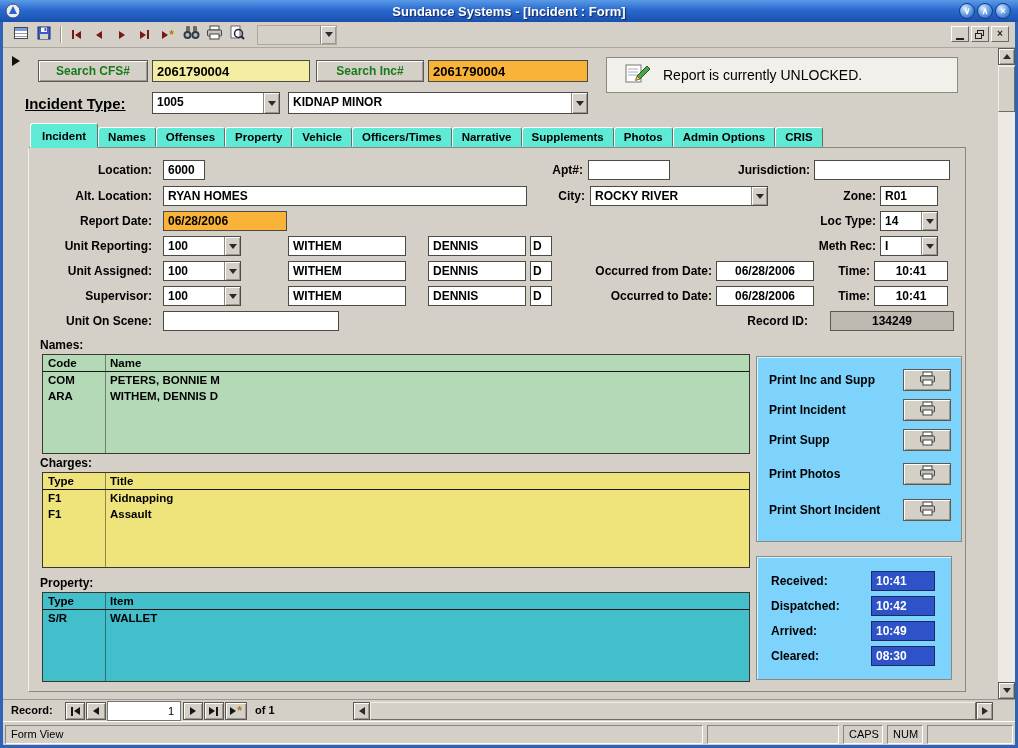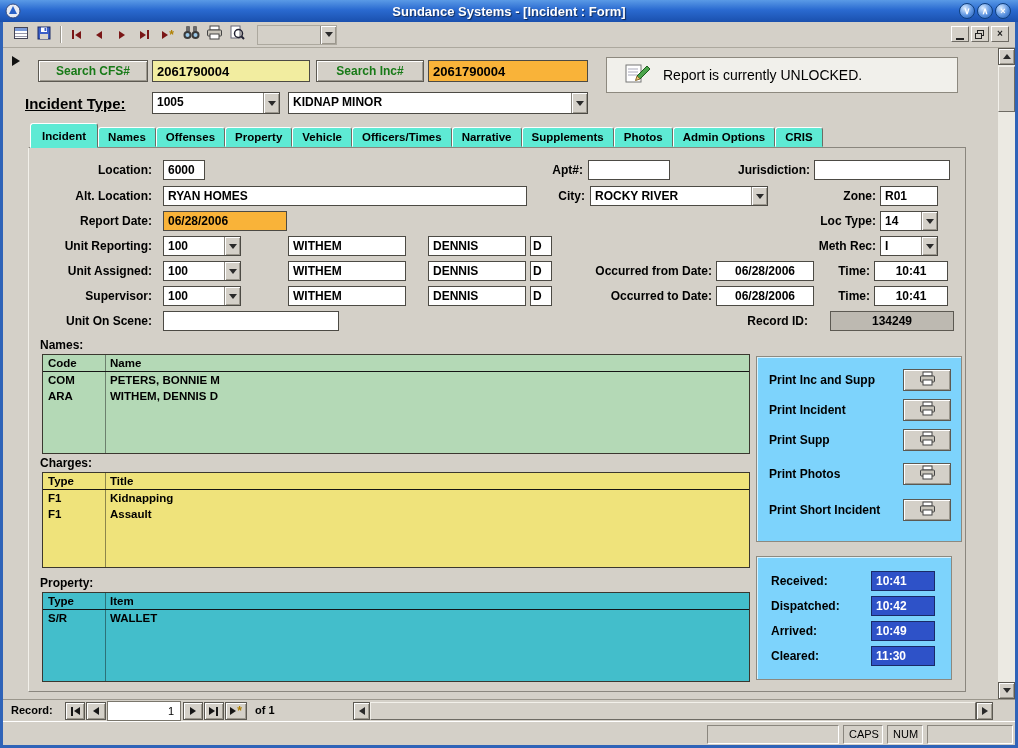--- a/index.html
+++ b/index.html
@@ -469,21 +469,21 @@
     <div class="trow" style="top:39px">
       <span class="tlabel">Dispatched:</span>
       <span class="tval">10:42</span>
     </div>
     <div class="trow" style="top:64px">
       <span class="tlabel">Arrived:</span>
       <span class="tval">10:49</span>
     </div>
     <div class="trow" style="top:89px">
       <span class="tlabel">Cleared:</span>
-      <span class="tval">11:30</span>
+      <span class="tval">08:30</span>
     </div>
   </div>
 
   <div class="vscroll">
     <span class="sbtn btn3d" style="top:0">
         <span class="tri-u"></span>
       </span>
     <span class="vthumb"></span>
     <span class="sbtn btn3d" style="bottom:0">
         <span class="tri-d"></span>
@@ -523,19 +523,20 @@
           <span class="tri-l"></span>
         </span>
       <span class="hthumb"></span>
       <span class="harrow btn3d">
           <span class="tri-r"></span>
         </span>
     </div>
   </div>
 
   <div class="statusbar">
+    <span class="spanel" style="left:2px;width:698px">Form View</span>
     <span class="spanel" style="left:704px;width:132px"></span>
     <span class="spanel" style="left:840px;width:40px;text-align:center">CAPS</span>
     <span class="spanel" style="left:884px;width:36px;text-align:center">NUM</span>
     <span class="spanel" style="left:924px;right:2px"></span>
   </div>
 
 </div>
 
 </body></html>

